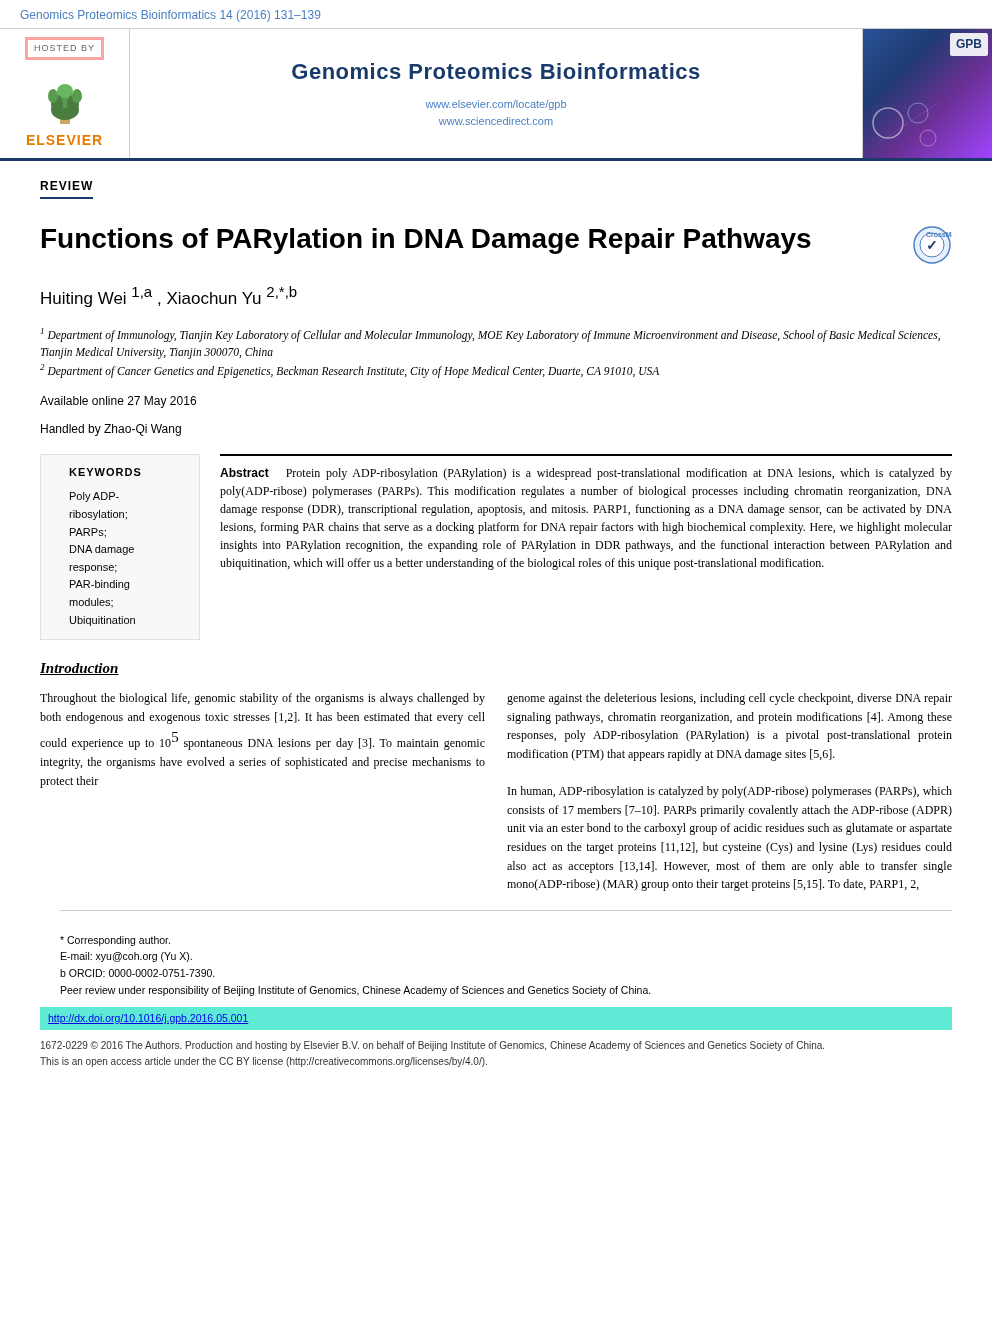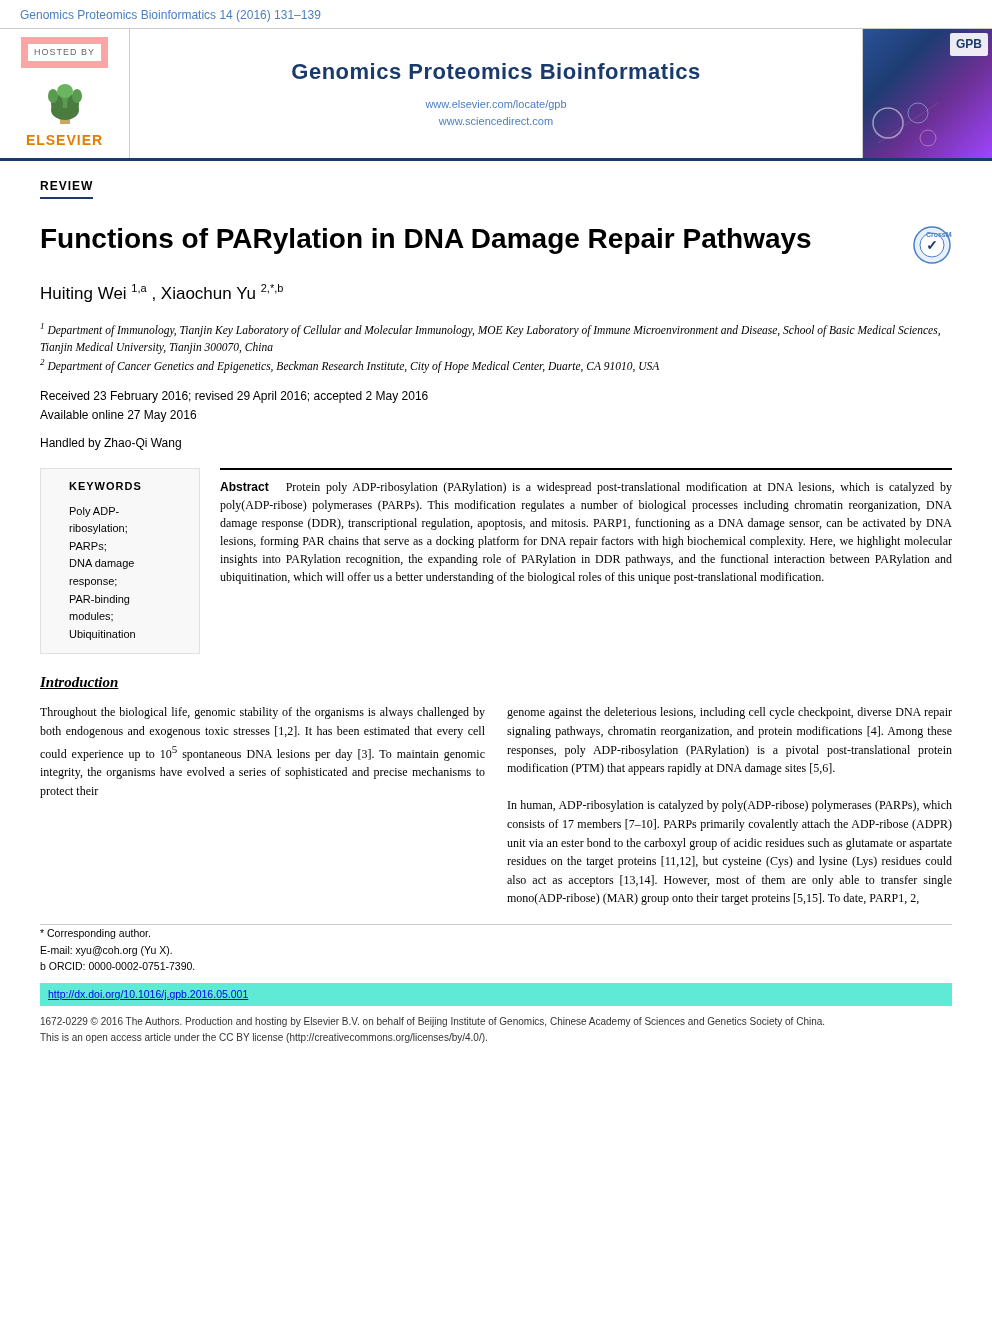--- a/index.html
+++ b/index.html
@@ -38,23 +38,23 @@
       border-right: 1px solid #ccc;
       padding: 8px;
       flex-shrink: 0;
     }
     .hosted-by-label {
       font-size: 9px;
       font-family: Arial, sans-serif;
       color: #666;
       letter-spacing: 1px;
       text-transform: uppercase;
-      border: 7px solid #fca5a5;
+      border: 3px solid #fca5a5;
       padding: 2px 6px;
-      margin-bottom: 4px;
+      margin-bottom: 12px;
     }
     .elsevier-logo {
       display: flex;
       flex-direction: column;
       align-items: center;
     }
     .elsevier-tree {
       width: 60px;
       height: 55px;
       margin-bottom: 4px;
@@ -246,43 +246,44 @@
     }
     .body-col {
       flex: 1;
       font-size: 12px;
       line-height: 1.55;
       text-align: justify;
     }
     .footnote-section {
       border-top: 1px solid #ccc;
       margin-top: 16px;
-      padding-top: 0;
+      padding-top: 21px;
       font-size: 10.5px;
       font-family: Arial, sans-serif;
       line-height: 1.6;
+      margin-left: 20px;
     }
     .doi-bar {
       background: #5eead4;
       padding: 4px 8px;
       font-size: 10.5px;
       font-family: Arial, sans-serif;
       color: #4a7fc1;
       margin-top: 8px;
       margin-bottom: 4px;
     }
     .copyright-bar {
       font-size: 10px;
       font-family: Arial, sans-serif;
       line-height: 1.6;
       color: #333;
       padding: 4px 0;
     }
     sup {
-      font-size: 11px;
+      font-size: 15px;
     }
   </style>
 </head>
 <body>
 
 <div class="top-journal-bar">
   <a href="#">Genomics Proteomics Bioinformatics 14 (2016) 131–139</a>
 </div>
 
 <div class="header-section">
@@ -358,21 +359,20 @@
     <div>
       <sup class="sup">1</sup> Department of Immunology, Tianjin Key Laboratory of Cellular and Molecular Immunology, MOE Key Laboratory of Immune Microenvironment and Disease, School of Basic Medical Sciences, Tianjin Medical University, Tianjin 300070, China
     </div>
     <div>
       <sup class="sup">2</sup> Department of Cancer Genetics and Epigenetics, Beckman Research Institute, City of Hope Medical Center, Duarte, CA 91010, USA
     </div>
   </div>
 
   
   <div class="dates-block">
-    <div>Received 23 February 2016; revised 29 April 2016; accepted 2 May 2016</div>
     <div>Available online 27 May 2016</div>
   </div>
 
   
   <div class="handled-by">Handled by Zhao-Qi Wang</div>
 
   
   <div class="two-column">
 
     <div class="keywords-box">
@@ -402,20 +402,21 @@
         In human, ADP-ribosylation is catalyzed by poly(ADP-ribose) polymerases (PARPs), which consists of 17 members [7–10]. PARPs primarily covalently attach the ADP-ribose (ADPR) unit via an ester bond to the carboxyl group of acidic residues such as glutamate or aspartate residues on the target proteins [11,12], but cysteine (Cys) and lysine (Lys) residues could also act as acceptors [13,14]. However, most of them are only able to transfer single mono(ADP-ribose) (MAR) group onto their target proteins [5,15]. To date, PARP1, 2,
       </div>
     </div>
   </div>
 
   
   <div class="footnote-section">
     <div>* Corresponding author.</div>
     <div>E-mail: xyu@coh.org (Yu X).</div>
     <div>b ORCID: 0000-0002-0751-7390.</div>
+    <div>Peer review under responsibility of Beijing Institute of Genomics, Chinese Academy of Sciences and Genetics Society of China.</div>
   </div>
 
   
   <div class="doi-bar">
     <a href="#">http://dx.doi.org/10.1016/j.gpb.2016.05.001</a>
   </div>
 
   
   <div class="copyright-bar">
     <div>1672-0229 © 2016 The Authors. Production and hosting by Elsevier B.V. on behalf of Beijing Institute of Genomics, Chinese Academy of Sciences and Genetics Society of China.</div>

